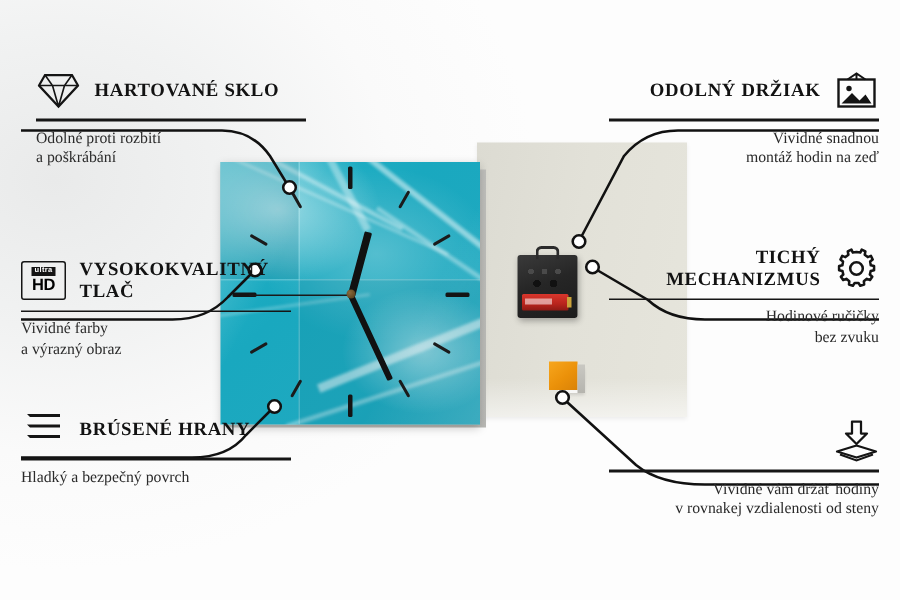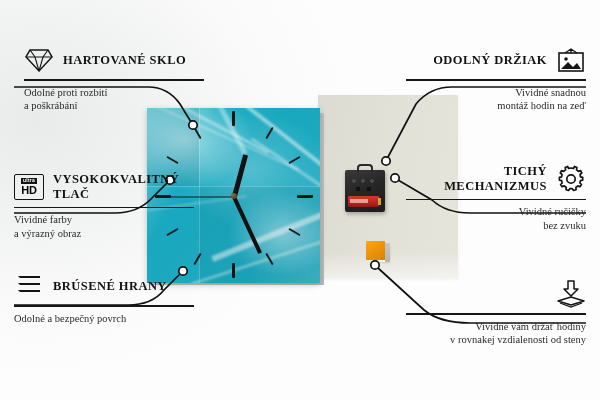--- a/index.html
+++ b/index.html
@@ -290,21 +290,21 @@
         <svg width="28" height="24" viewBox="0 0 28 24">
           <path d="M3 2 L25 2 L25 4 L5 4 Z M3 9 L25 9 L25 11 L5 11 Z M3 16 L25 16 L25 18 L5 18 Z" fill="#141414"></path>
           <path d="M3 2 L3 22 M3 22 L25 22" fill="none" stroke="#141414" stroke-width="0"></path>
           <path d="M2 1 L12 1 L2 11 Z" fill="none" stroke="#141414" stroke-width="0"></path>
         </svg>
       </span>
       <span class="feat-title">BRÚSENÉ
 HRANY</span>
     </div>
     <div class="feat-rule"></div>
-    <div class="feat-desc">Odolné a bezpečný povrch</div>
+    <div class="feat-desc">Hladký a bezpečný povrch</div>
   </div>
 
   <div class="feature right" style="top:46px;">
     <div class="feat-head">
       <span class="ficon">
         <svg width="30" height="26" viewBox="0 0 30 26">
           <rect x="3" y="6" width="24" height="18" fill="none" stroke="#141414" stroke-width="1.6"></rect>
           <path d="M15 2 L15 6 M9 6 L15 2 L21 6" fill="none" stroke="#141414" stroke-width="1.3"></path>
           <circle cx="10" cy="12" r="1.8" fill="#141414"></circle>
           <path d="M5 22 L12 15 L17 20 L21 16 L25 22 Z" fill="#141414"></path>
@@ -323,21 +323,21 @@
       <span class="ficon">
         <svg width="28" height="28" viewBox="0 0 28 28">
           <path d="M14 3 l2.6 .4 .9-2 2.4 1.2 -.4 2.2 2 1.6 2.1-.8 1.2 2.4 -1.7 1.4 .4 2.5 2.2 .5 0 2.7 -2.2 .5 -.6 2.4 1.6 1.5 -1.5 2.2 -2.1-.8 -2 1.6 .2 2.2 -2.6 .8 -1.2-1.9 -2.5 0 -1.2 1.9 -2.6-.8 .2-2.2 -2-1.6 -2.1 .8 -1.5-2.2 1.6-1.5 -.6-2.4 -2.2-.5 0-2.7 2.2-.5 .4-2.5 -1.7-1.4 1.2-2.4 2.1 .8 2-1.6 -.4-2.2 2.4-1.2 .9 2 z" fill="none" stroke="#141414" stroke-width="1.7" stroke-linejoin="round"></path>
           <circle cx="14" cy="14" r="4.2" fill="none" stroke="#141414" stroke-width="1.7"></circle>
         </svg>
       </span>
       <span class="feat-title">TICHÝ
 MECHANIZMUS</span>
     </div>
     <div class="feat-rule"></div>
-    <div class="feat-desc">Vividné ručičky
+    <div class="feat-desc">Hodinové ručičky
 bez zvuku</div>
   </div>
 
   <div class="feature right" style="top:280px;">
     <div class="feat-head">
       <span class="ficon">
         <svg width="30" height="28" viewBox="0 0 30 28">
           <path d="M12 1 L12 9 L8 9 L15 16 L22 9 L18 9 L18 1 Z" fill="none" stroke="#141414" stroke-width="1.5" stroke-linejoin="round"></path>
           <path d="M15 17 L28 21 L15 25 L2 21 Z" fill="none" stroke="#141414" stroke-width="1.5" stroke-linejoin="round"></path>
           <path d="M4 23 L15 27 L26 23" fill="none" stroke="#141414" stroke-width="1.3"></path>

